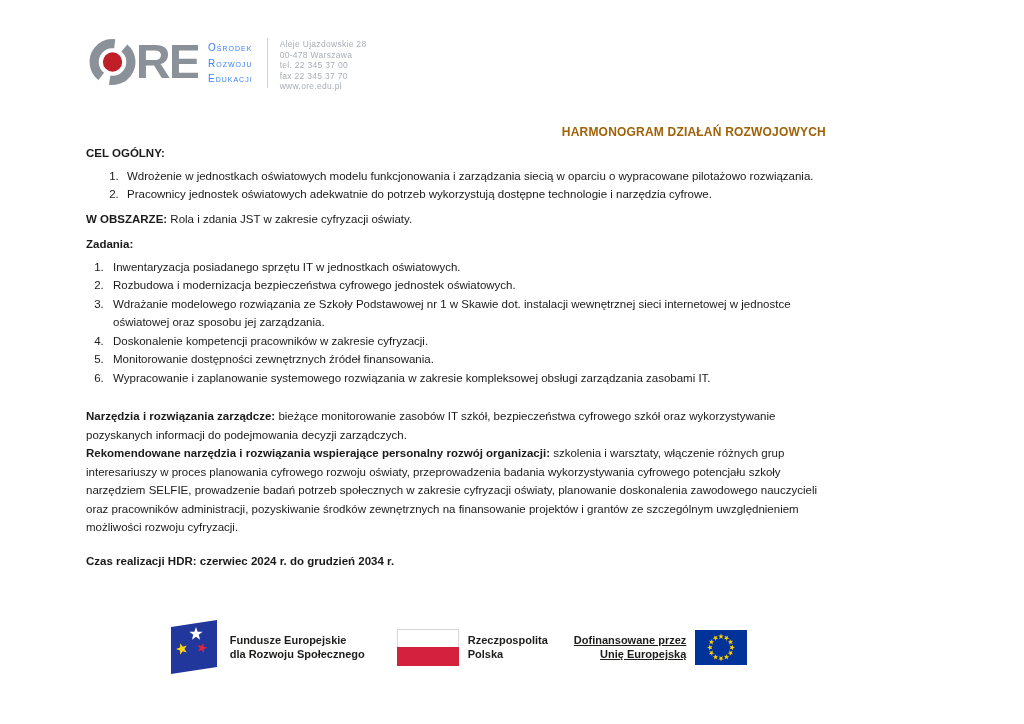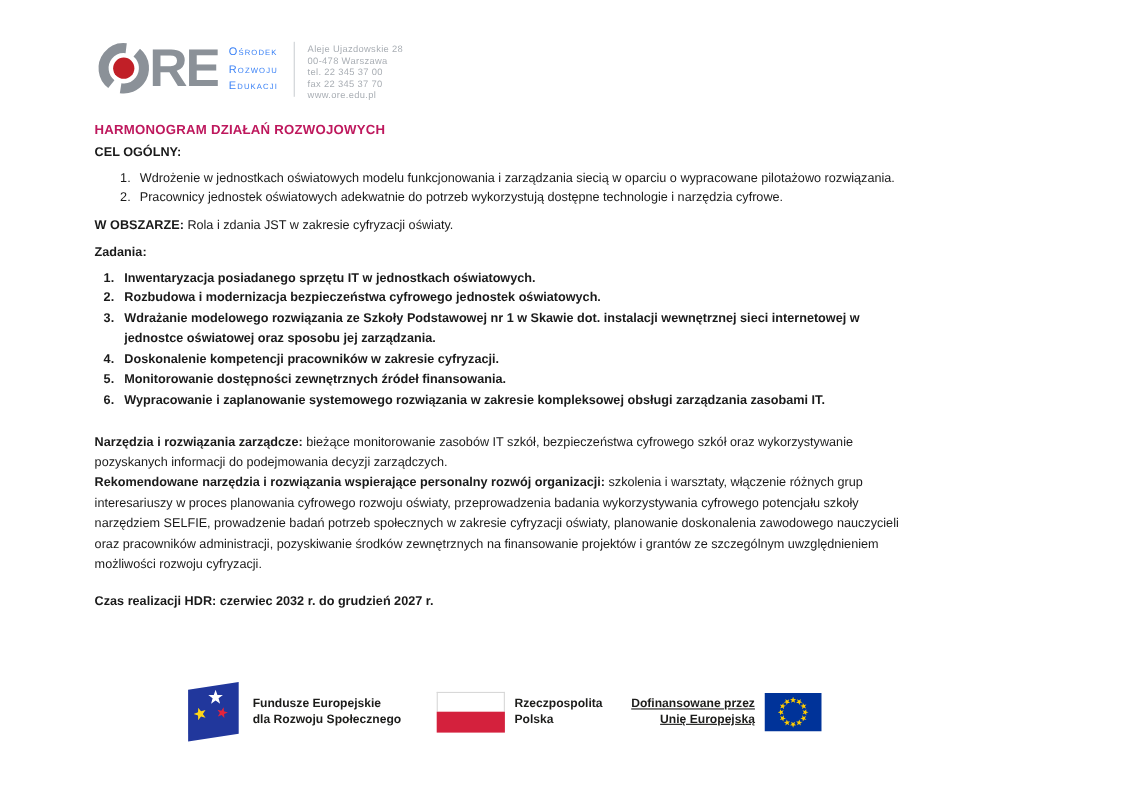--- a/index.html
+++ b/index.html
@@ -35,39 +35,39 @@
   .address {
     margin-top: 6px;
     font-size: 8.5px;
     line-height: 10.6px;
     color: #a9aeb4;
     letter-spacing: 0.3px;
   }
 
   
   .title {
-    margin-top: 14px;
-    text-align: left;
+    margin-top: 28px;
+    text-align: right;
     font-size: 12px;
     font-weight: bold;
     letter-spacing: 0.2px;
-    color: #be185d;
+    color: #a16207;
   }
 
   
   .doc { font-size: 11.5px; line-height: 18.5px; }
   .doc b { font-weight: bold; }
   .p-nazwa { margin-top: 50px; }
   .p-cel { margin-top: 5px; }
   ol.cel-list { margin-top: 4px; padding-left: 36px; }
   ol.cel-list li { padding-left: 5px; }
   .p-obszar { margin-top: 6px; }
   .p-zadania { margin-top: 7px; }
   ol.zad-list { margin-top: 4px; padding-left: 21px; }
-  ol.zad-list li { padding-left: 6px; font-weight: bold; }
+  ol.zad-list li { padding-left: 6px; }
   .p-narzedzia { margin-top: 20px; }
   .p-rekom { }
   .p-czas { margin-top: 15px; font-weight: bold; }
 
   
   .footer {
     position: absolute;
     left: 0; right: 0;
     top: 618px;
     display: flex;
@@ -159,21 +159,21 @@
       <span>bieżące monitorowanie zasobów IT szkół, bezpieczeństwa cyfrowego szkół oraz wykorzystywanie pozyskanych informacji do podejmowania decyzji zarządczych.</span>
     </p>
 
     <p class="p-rekom">
       <b>Rekomendowane narzędzia i rozwiązania wspierające personalny rozwój organizacji:</b>
       <span>szkolenia i warsztaty, włączenie różnych grup interesariuszy w proces planowania cyfrowego rozwoju oświaty, przeprowadzenia badania wykorzystywania cyfrowego potencjału szkoły narzędziem SELFIE, prowadzenie badań potrzeb społecznych w zakresie cyfryzacji oświaty, planowanie doskonalenia zawodowego nauczycieli oraz pracowników administracji, pozyskiwanie środków zewnętrznych na finansowanie projektów i grantów ze szczególnym uwzględnieniem możliwości rozwoju cyfryzacji.</span>
     </p>
 
     <p class="p-czas">
       <b>Czas realizacji HDR:</b>
-      <span>czerwiec 2032 r. do grudzień 2027 r.</span>
+      <span>czerwiec 2024 r. do grudzień 2034 r.</span>
     </p>
   </div>
 
   <div class="footer">
 
     <svg class="fe-flag" viewBox="0 0 56 58" aria-hidden="true">
       <defs>
         <path id="star-fe" d="M0,-2.6 L0.62,-0.85 L2.47,-0.8 L1,0.32 L1.53,2.1 L0,1.05 L-1.53,2.1 L-1,0.32 L-2.47,-0.8 L-0.62,-0.85 Z"></path>
       </defs>
       <polygon points="6,9 52,2 52,49 6,56" fill="#21379c"></polygon>

